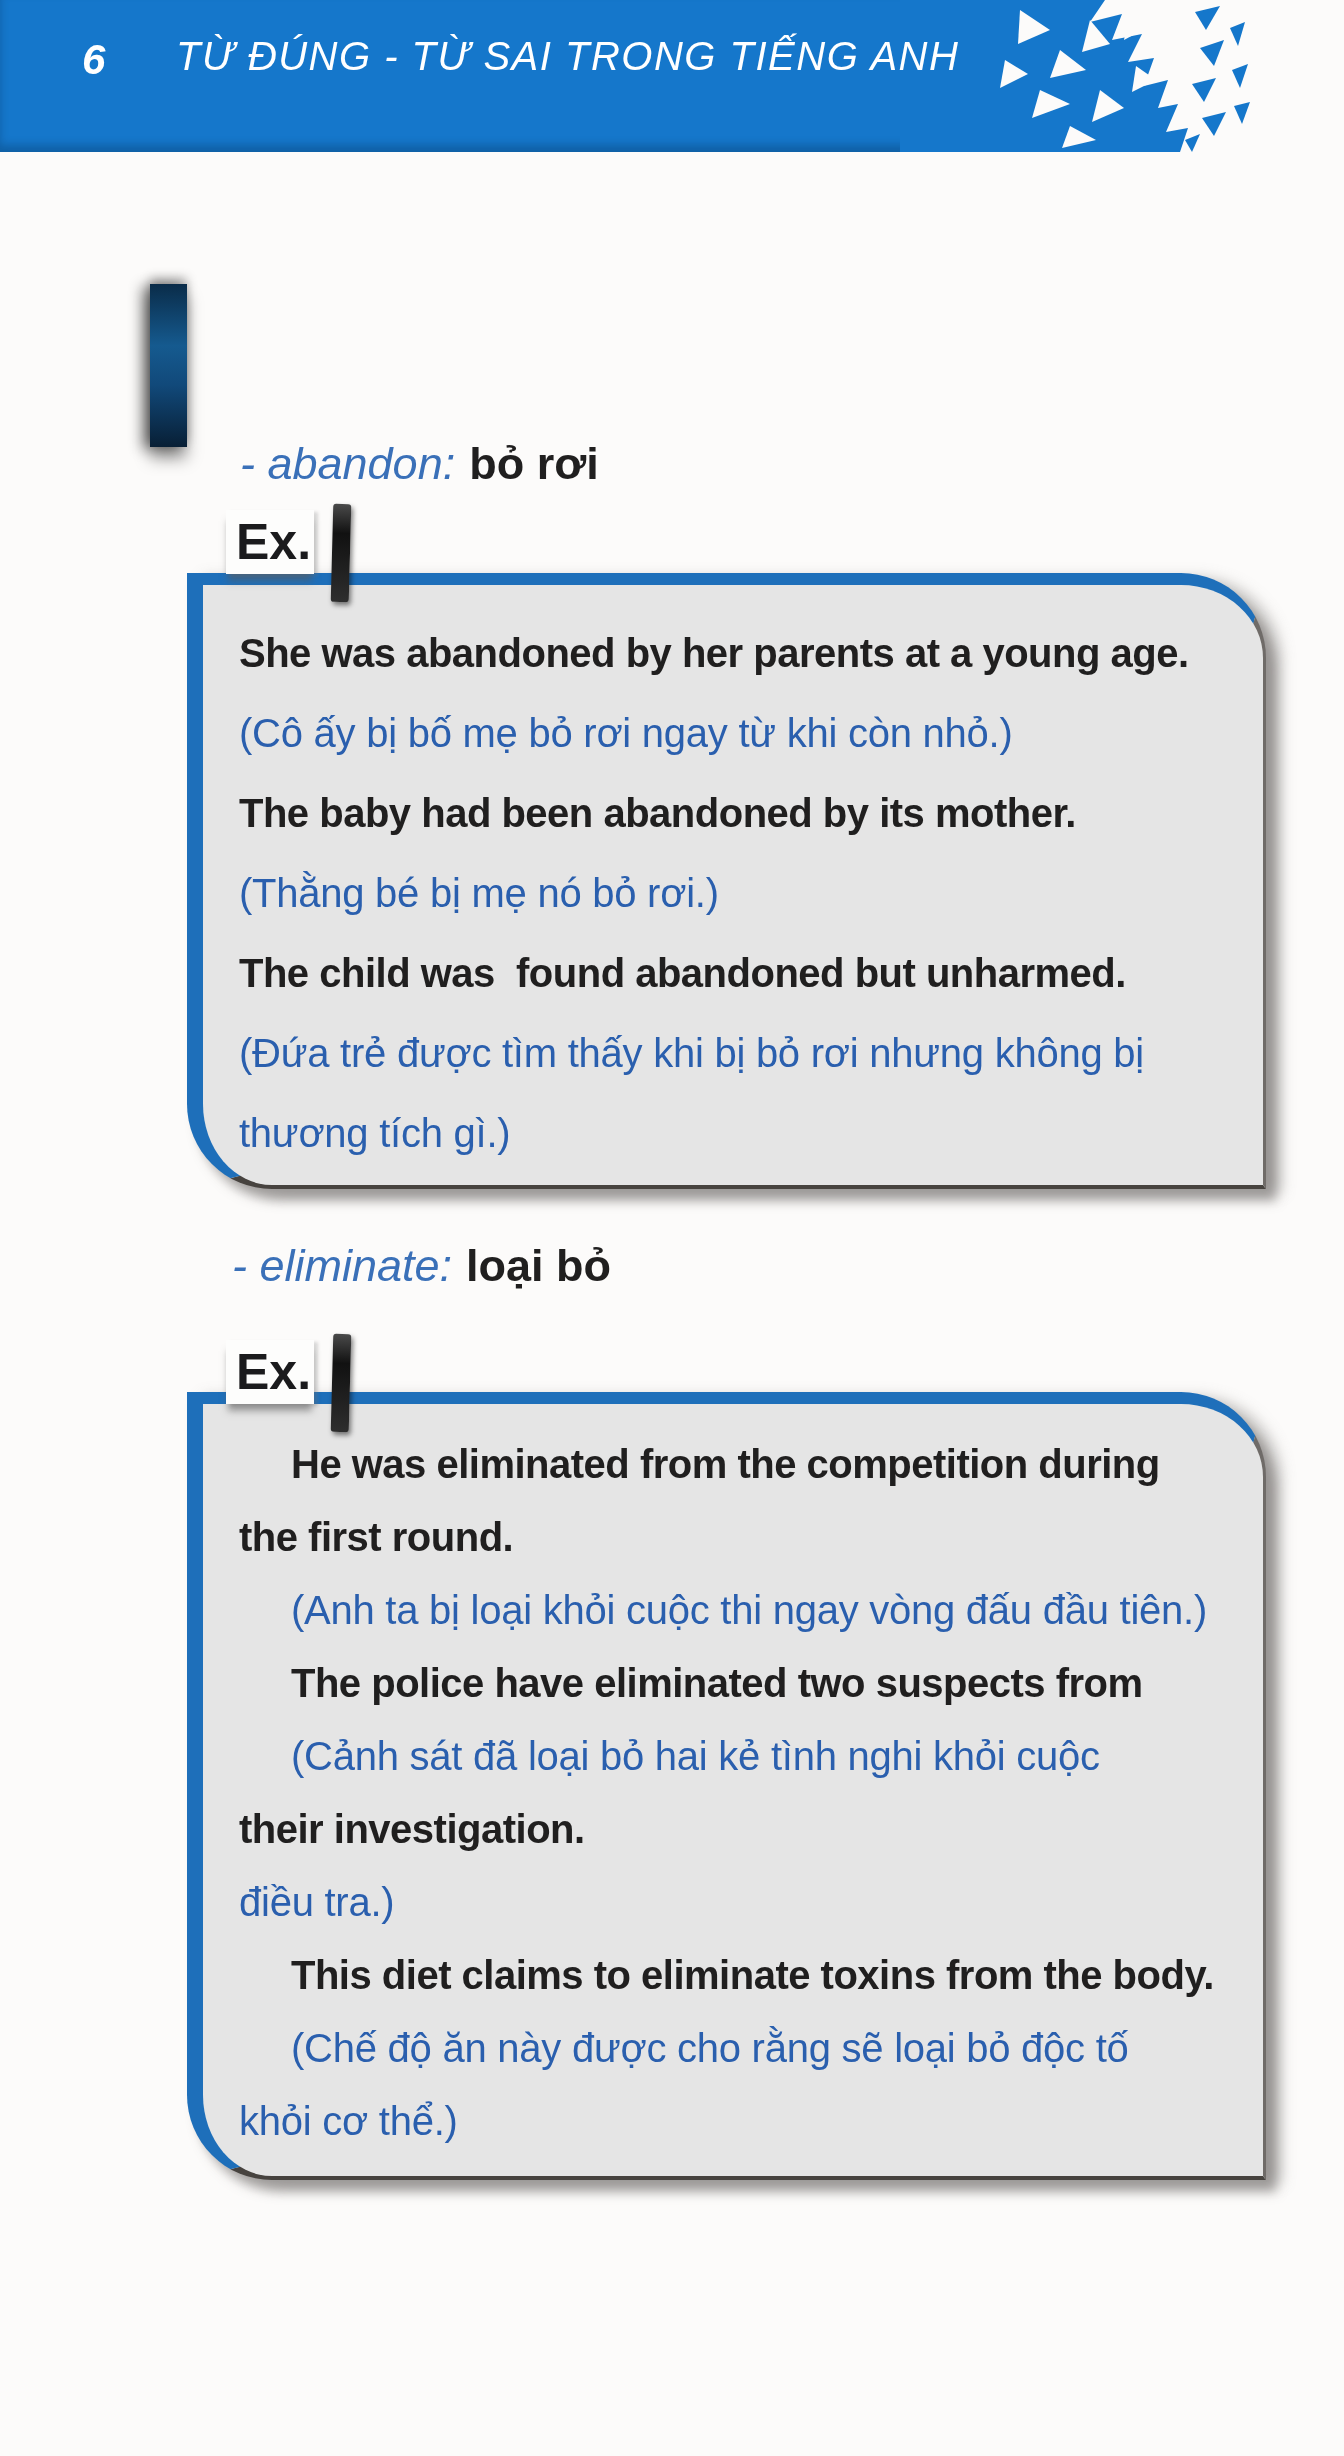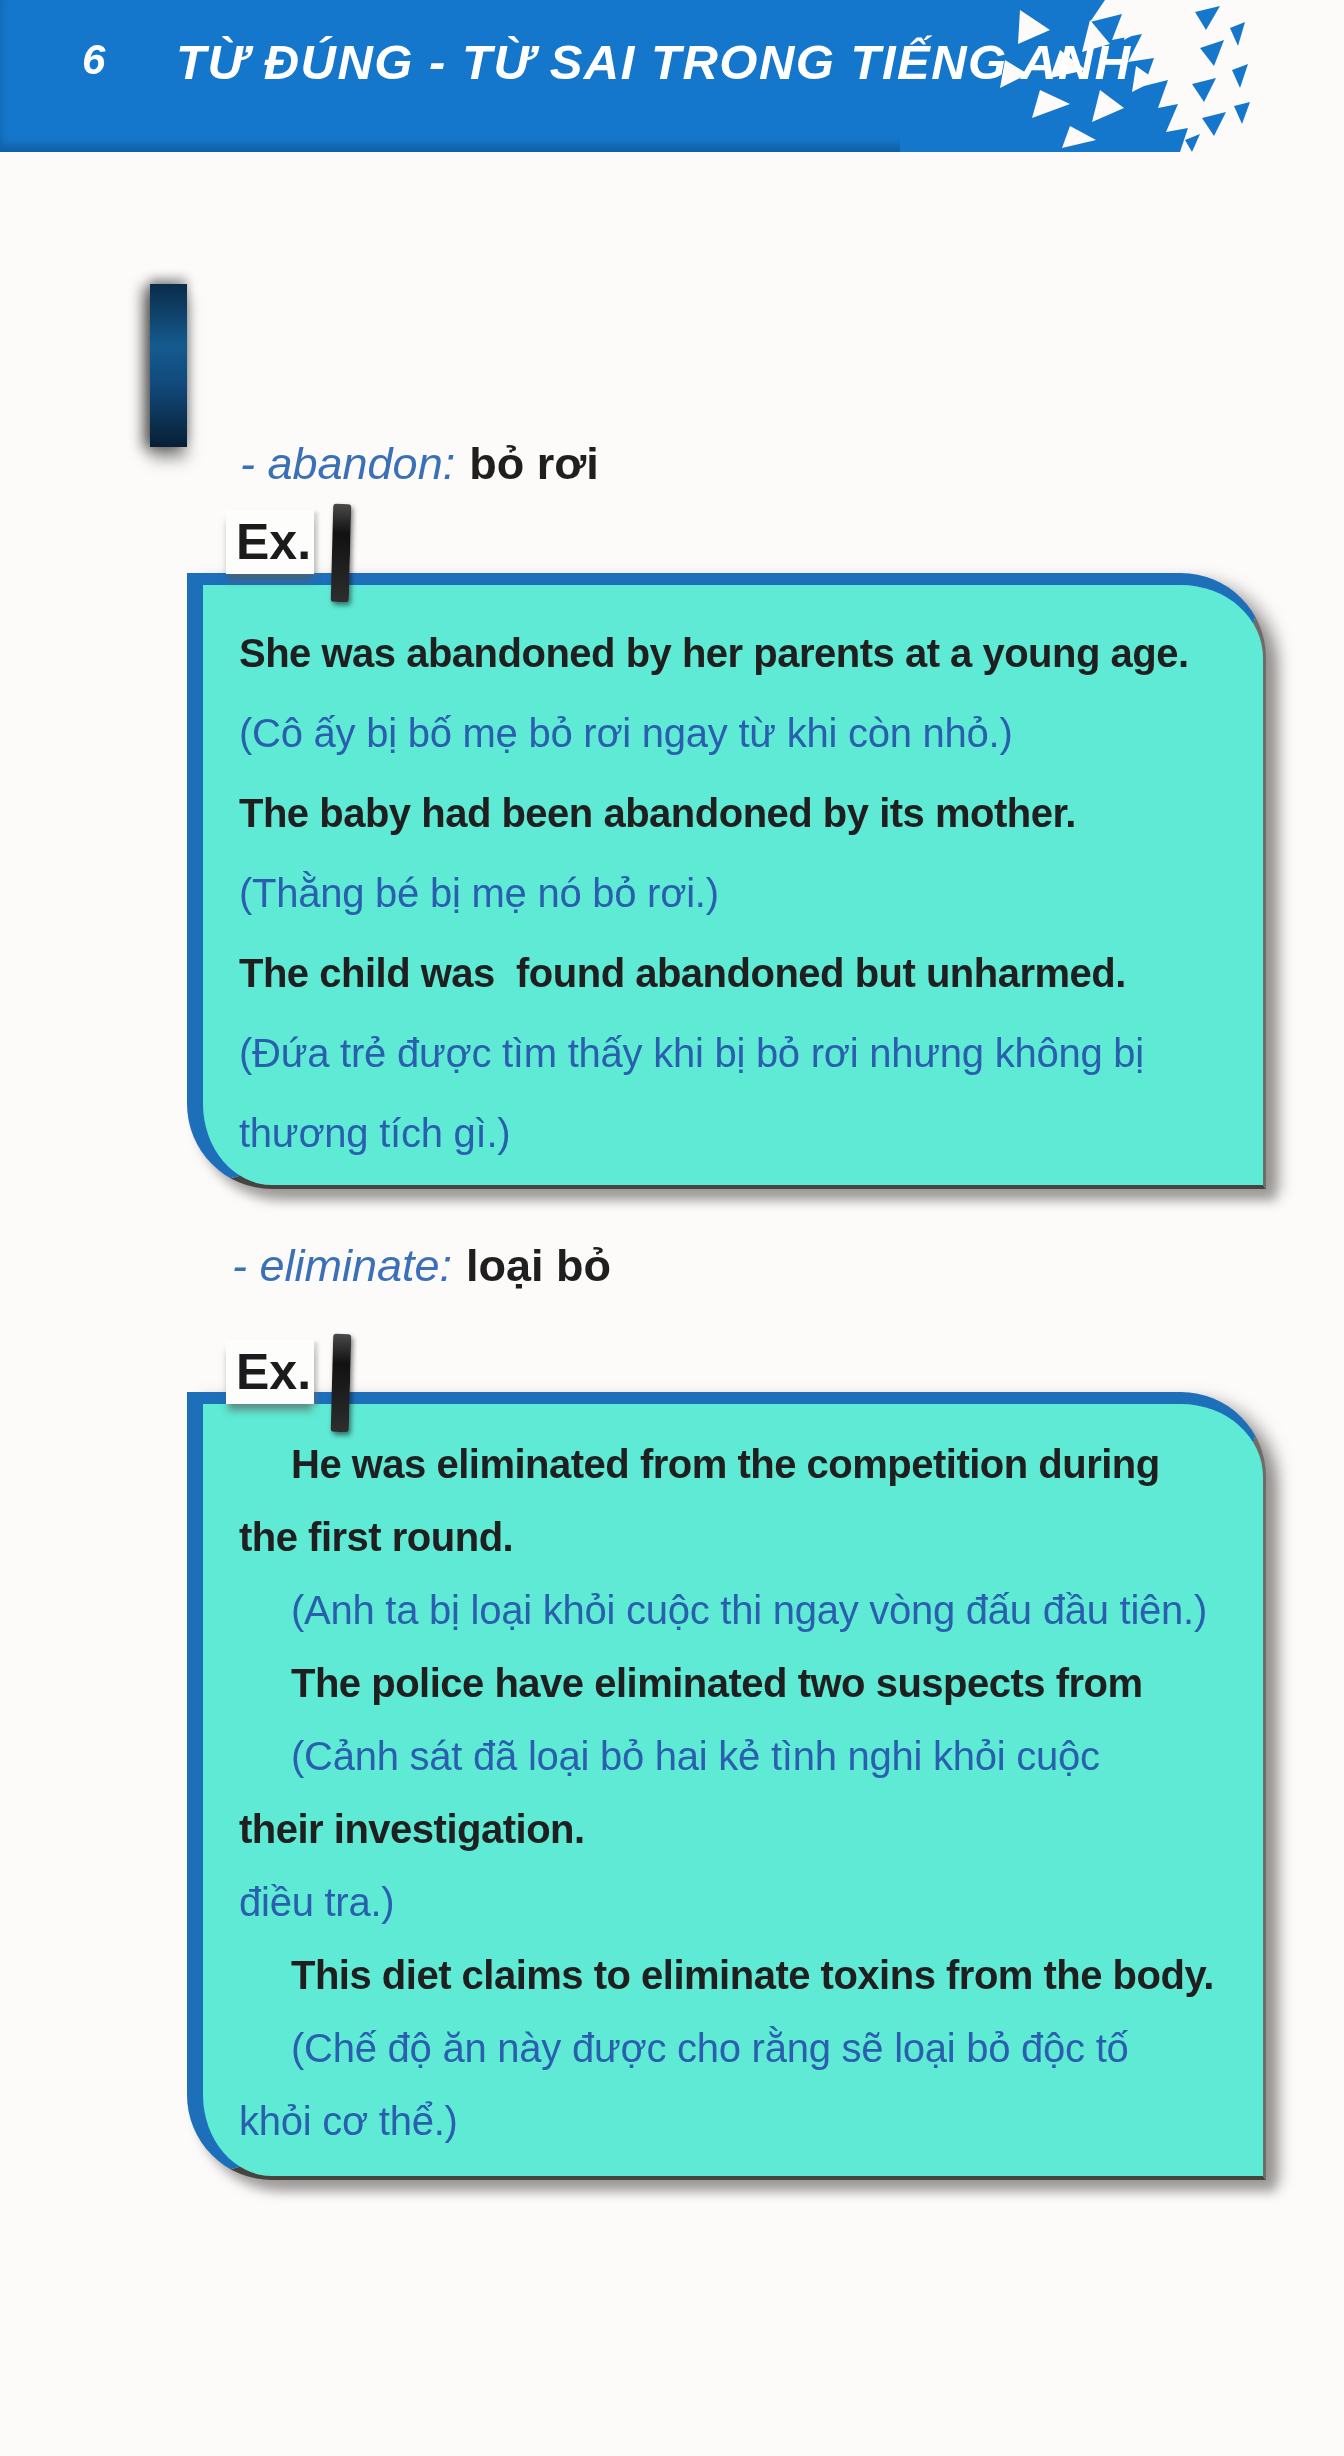--- a/index.html
+++ b/index.html
@@ -14,21 +14,21 @@
     background:var(--header-blue);
     box-shadow:inset 0 -7px 9px rgba(0,35,70,.28);
   }
   .header-shatter{position:absolute;left:900px;top:0;width:350px;height:152px;}
   .page-number{
     position:absolute;left:82px;top:36px;
     color:#fff;font-size:42px;font-weight:bold;font-style:italic;
   }
   .header-title{
     position:absolute;left:176px;top:34px;white-space:nowrap;
-    color:#fff;font-size:49px;font-weight:bold;font-style:italic;letter-spacing:1.5px;
+    color:#fff;font-size:40px;font-weight:normal;font-style:italic;letter-spacing:1.5px;
   }
   
   .ribbon-fold{
     position:absolute;left:150px;top:284px;width:37px;height:163px;
     background:linear-gradient(180deg,#0a2c49 0%,#155a8f 38%,#11497a 62%,#081f35 100%);
     box-shadow:-8px 2px 14px rgba(0,0,0,.45),0 12px 16px rgba(0,0,0,.35),0 -6px 10px rgba(0,0,0,.3);
   }
   .ribbon{
     position:absolute;left:186px;top:310px;width:500px;height:104px;
     background:linear-gradient(180deg,#4da0dd 0%,var(--ribbon-blue) 28%,#1b6db6 100%);
@@ -58,21 +58,21 @@
   .chip-2{left:226px;top:1340px;}
   .ex-tab{
     position:absolute;width:18px;height:98px;z-index:7;border-radius:3px;
     background:linear-gradient(180deg,#4a4a4a 0%,#111 30%,#2e2e2e 100%);
     box-shadow:2px 3px 5px rgba(0,0,0,.5);transform:rotate(1.5deg);
   }
   .tab-1{left:332px;top:504px;}
   .tab-2{left:332px;top:1334px;}
   
   .ex-box{
-    position:absolute;left:187px;width:1060px;background:#5eead4;overflow:hidden;
+    position:absolute;left:187px;width:1060px;background:#e5e5e5;overflow:hidden;
     border-left:16px solid var(--border-blue);
     border-top:12px solid var(--border-blue);
     border-right:3px solid #6f6b68;
     border-bottom:4px solid #47433f;
     border-radius:0 85px 0 85px;
     box-shadow:10px 12px 11px rgba(95,92,90,.5),16px 4px 14px rgba(120,118,115,.35);
   }
   .box-1{top:573px;height:600px;}
   .box-2{top:1392px;height:772px;}
   .box-content{padding:28px 46px 0 36px;}

